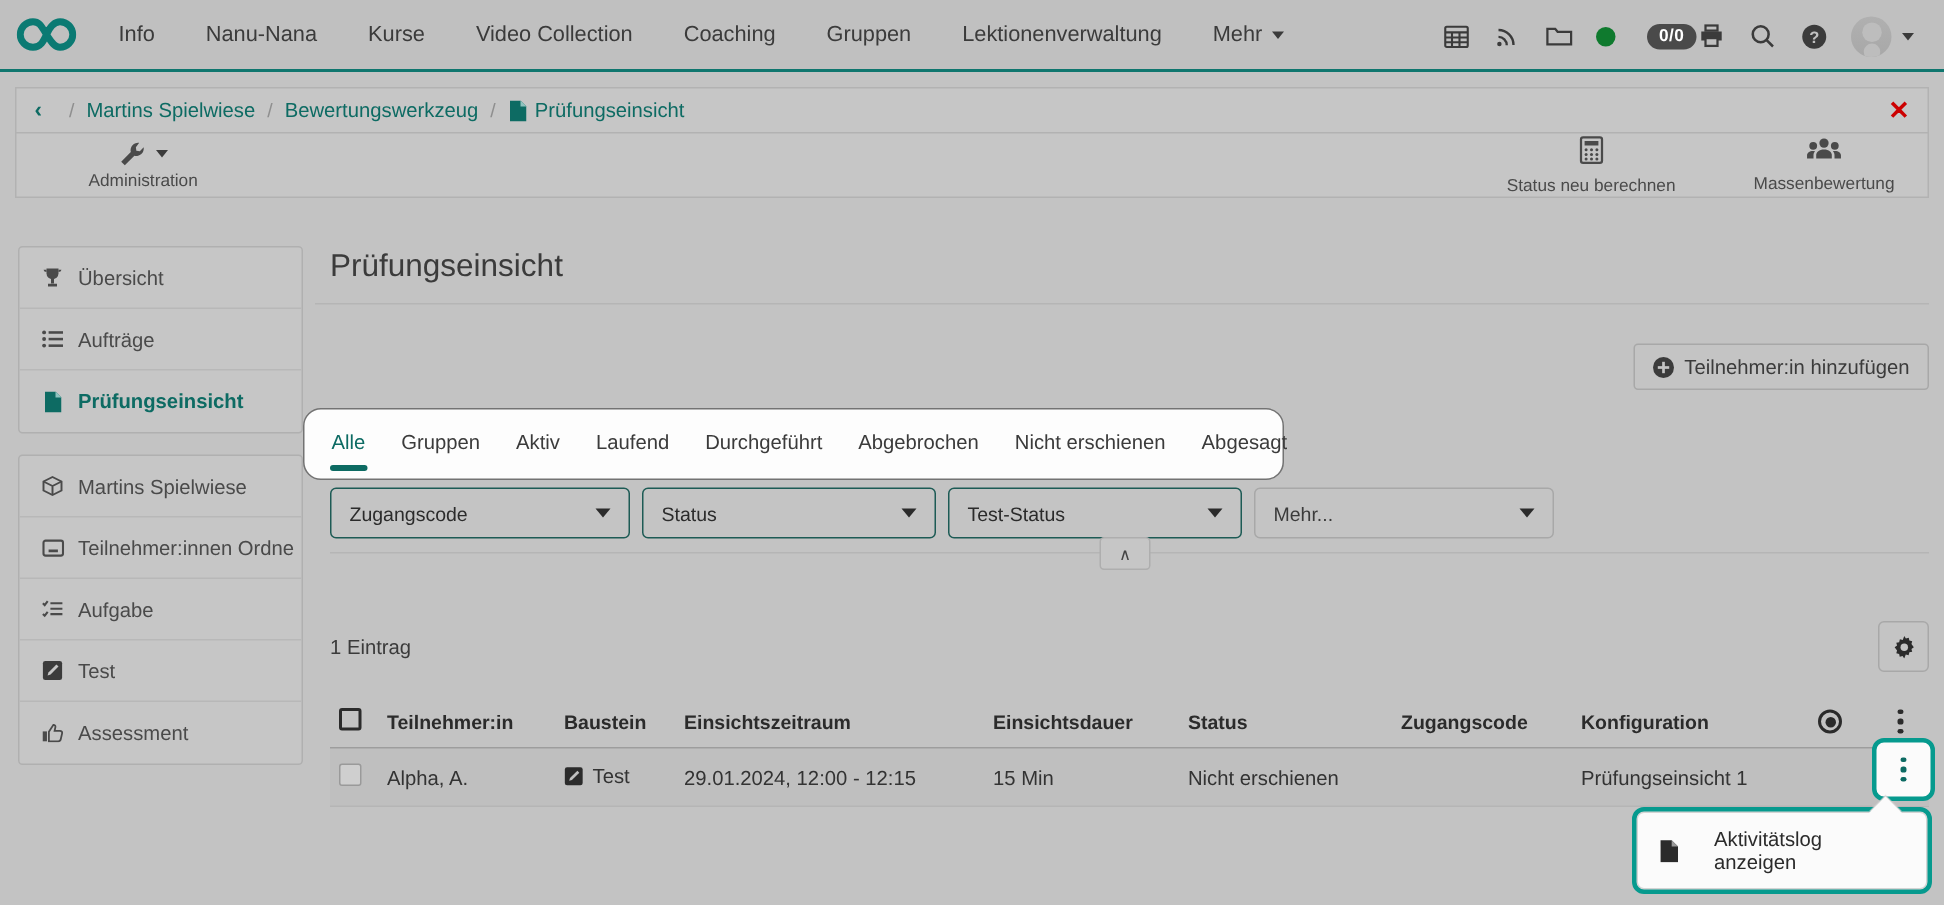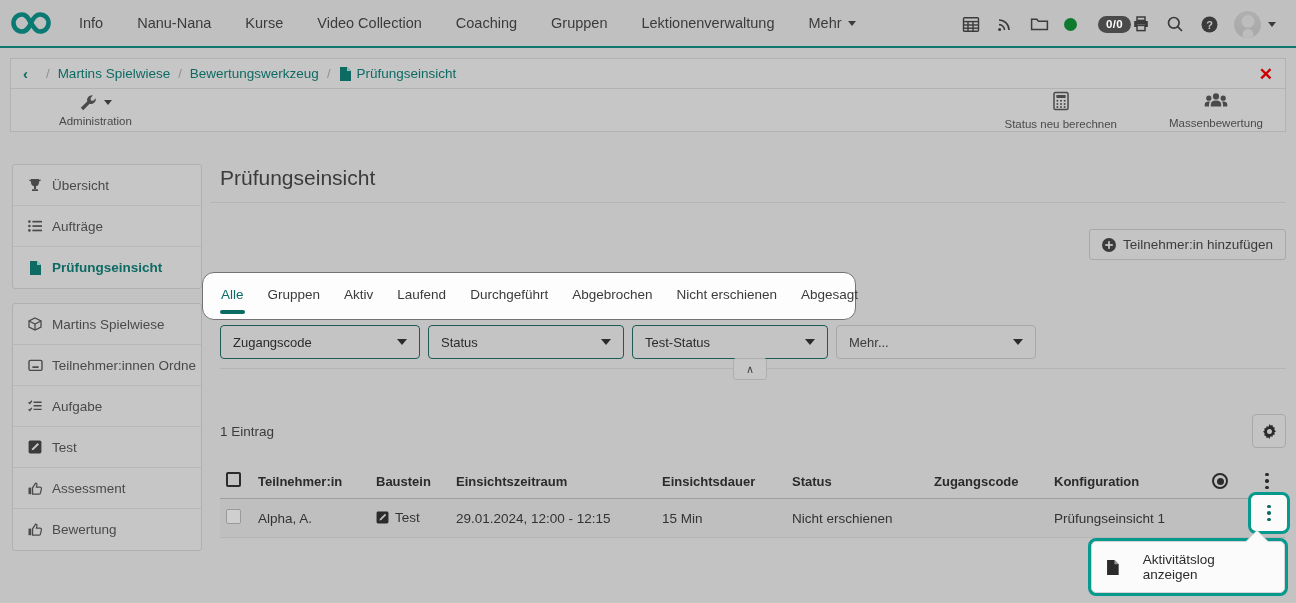--- a/index.html
+++ b/index.html
@@ -445,29 +445,20 @@
         <span>Test</span>
       </div>
       <div class="sitem">
         <span class="ico">
           <svg width="14" height="13" viewBox="0 0 14 13" fill="none" stroke="#4a4a4a" stroke-width="1.2">
             <rect x="0.5" y="5.6" width="2.8" height="6.6" fill="#4a4a4a" stroke="none"></rect>
             <path d="M4.6 12.2V5.8l3-4.6c1 0 1.5.7 1.3 1.7l-.5 2.3h3.6c1 0 1.6.8 1.4 1.7l-.9 3.9c-.2.8-.8 1.4-1.7 1.4z"></path>
           </svg>
         </span>
         <span>Assessment</span>
-      </div>
-      <div class="sitem">
-        <span class="ico">
-          <svg width="14" height="13" viewBox="0 0 14 13" fill="none" stroke="#4a4a4a" stroke-width="1.2">
-            <rect x="0.5" y="5.6" width="2.8" height="6.6" fill="#4a4a4a" stroke="none"></rect>
-            <path d="M4.6 12.2V5.8l3-4.6c1 0 1.5.7 1.3 1.7l-.5 2.3h3.6c1 0 1.6.8 1.4 1.7l-.9 3.9c-.2.8-.8 1.4-1.7 1.4z"></path>
-          </svg>
-        </span>
-        <span>Bewertung</span>
       </div>
     </div>
   </div>
 
   <div class="content">
 
     <div class="page-title">Prüfungseinsicht</div>
 
     <div class="addbtn-row">
       <div class="addbtn">

